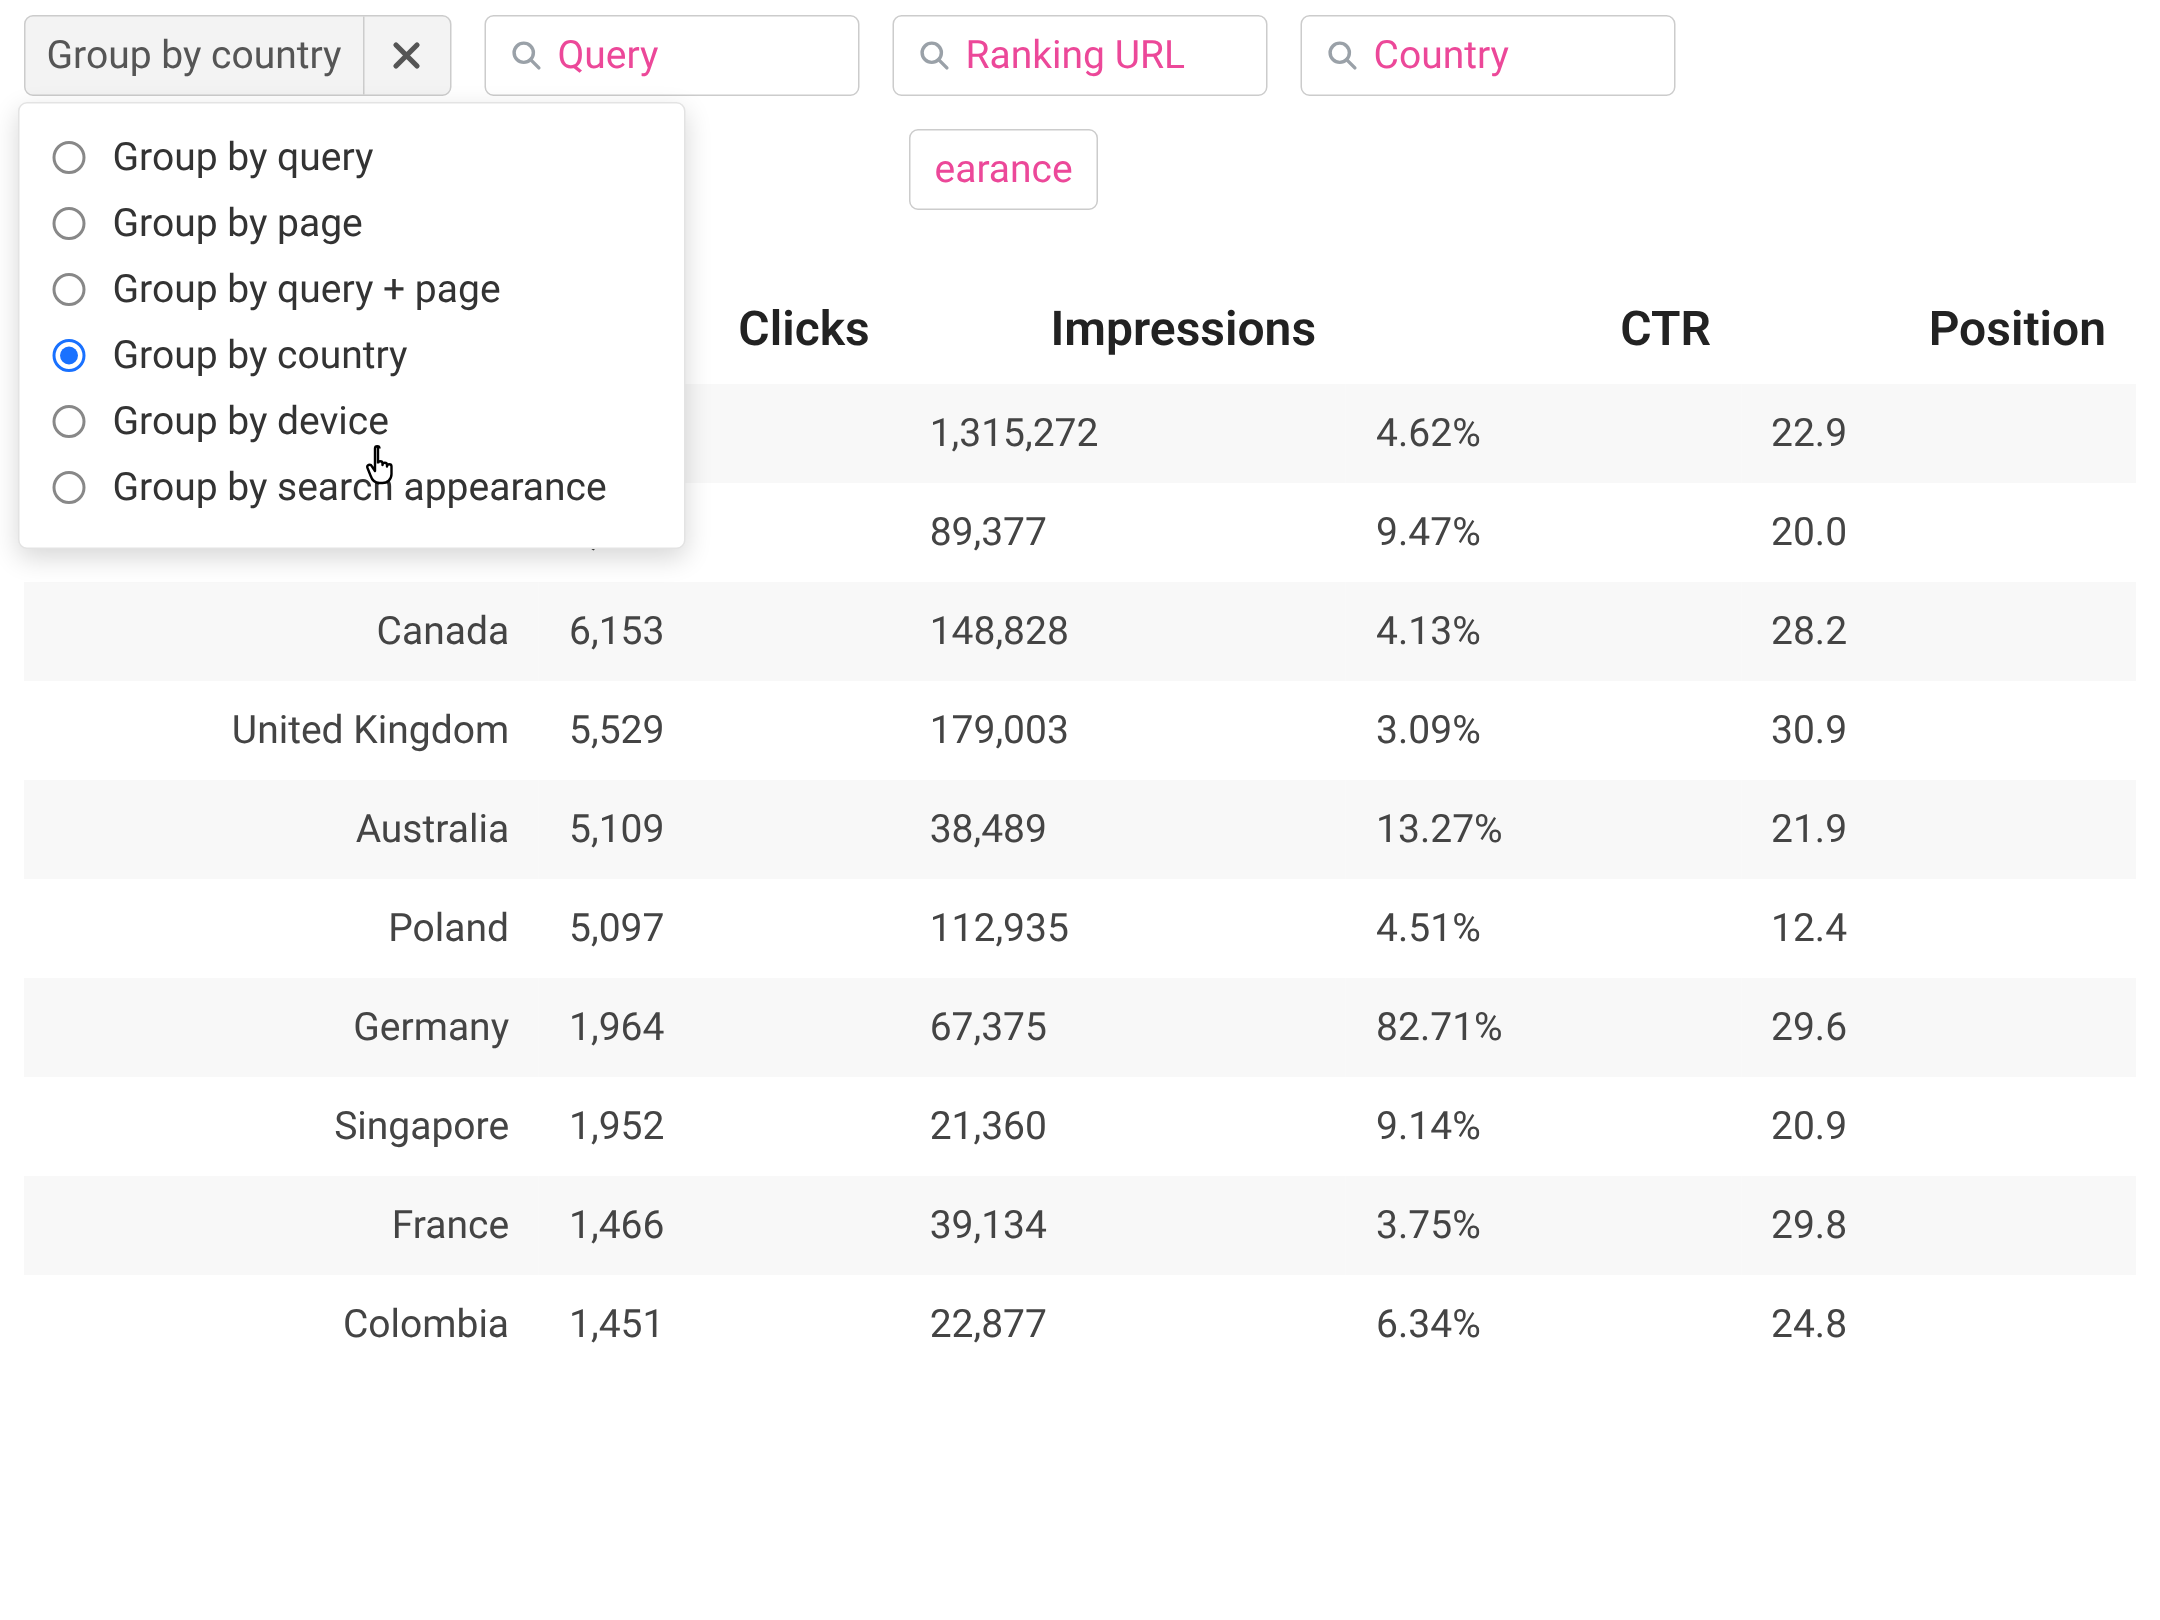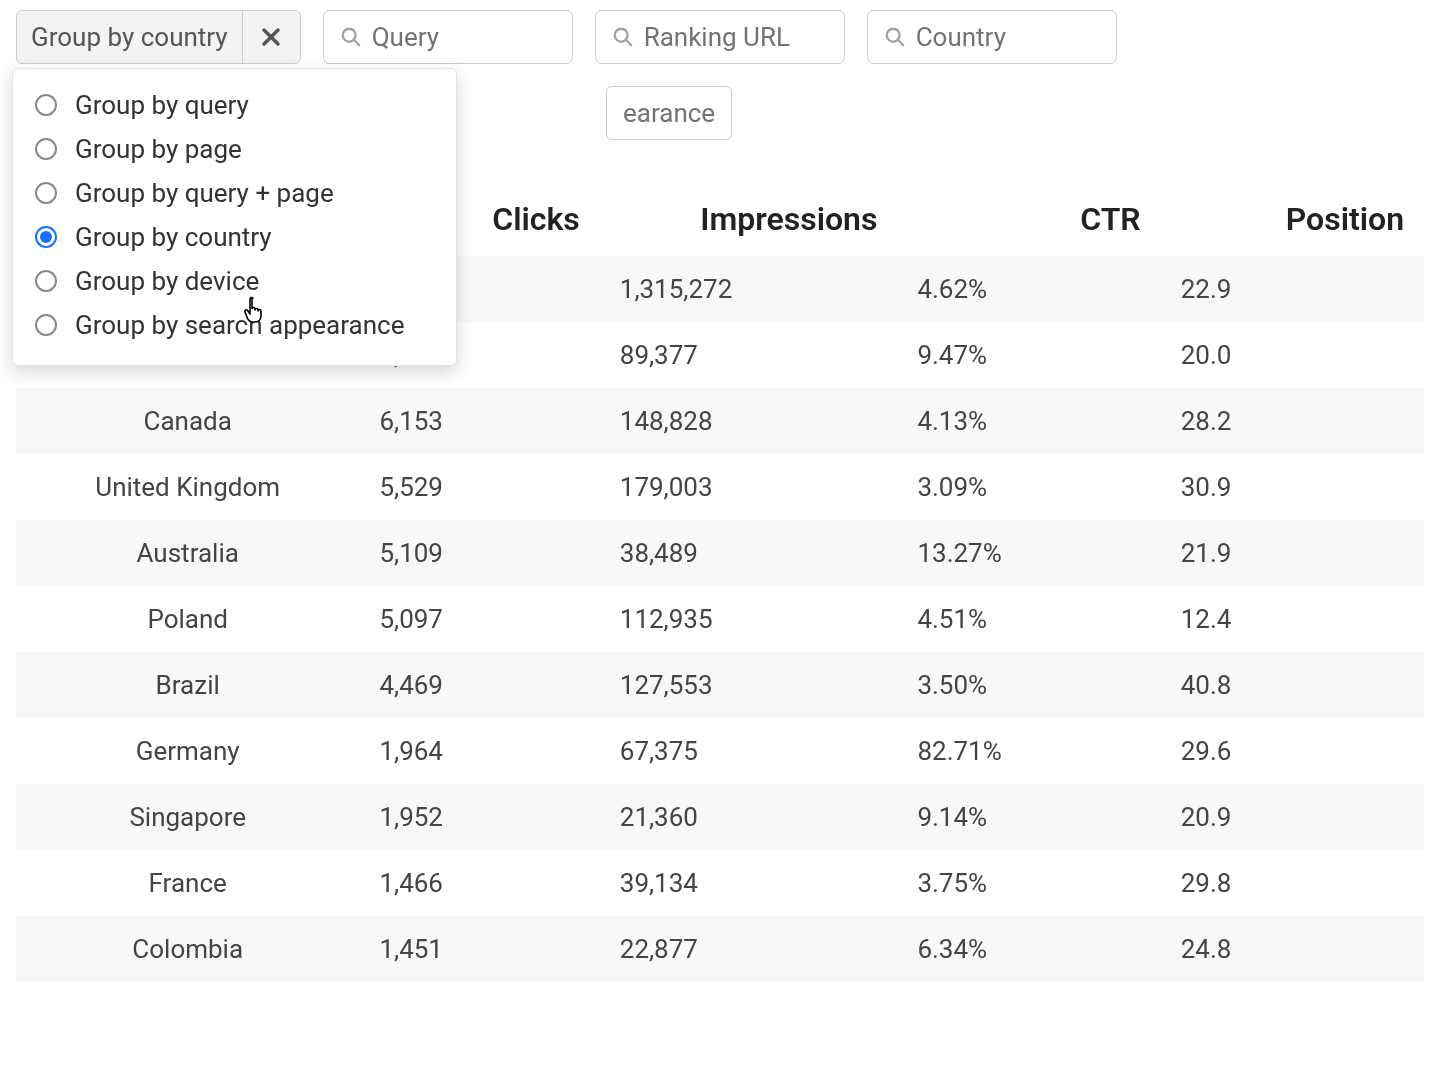--- a/index.html
+++ b/index.html
@@ -48,21 +48,21 @@
   }
 
   .filter-input {
     display: inline-flex;
     align-items: center;
     gap: 10px;
     border: 1px solid #ccc;
     border-radius: 6px;
     height: 54px;
     padding: 0 16px;
-    color: #737373;
+    color: #ec4899;
     background: #fff;
     min-width: 250px;
     font-size: 26px;
   }
   .filter-input .icon { color: #9aa1a8; }
 
   .dropdown {
     position: absolute;
     left: 12px;
     top: 68px;
@@ -125,21 +125,21 @@
     color: #222;
     padding: 14px 20px 18px 20px;
     font-size: 32px;
   }
   table.data th.first { text-align: left; }
   table.data td {
     padding: 18px 20px;
     text-align: left;
     color: #444;
   }
-  table.data td.first { text-align: center; }
+  table.data td.first { text-align: right; }
   table.data tbody tr:nth-child(odd) { background: #f8f8f8; }
   table.data tbody tr:nth-child(even) { background: #fff; }
 
   .col-country { width: 300px; }
   .col-clicks  { width: 210px; }
   .col-impr    { width: 260px; }
   .col-ctr     { width: 230px; }
   .col-pos     { width: 230px; }
 
   svg { display: block; }
@@ -285,27 +285,20 @@
         <td>21.9</td>
       </tr>
       <tr>
         <td class="first">Poland</td>
         <td>5,097</td>
         <td>112,935</td>
         <td>4.51%</td>
         <td>12.4</td>
       </tr>
       <tr>
-        <td class="first">Brazil</td>
-        <td>4,469</td>
-        <td>127,553</td>
-        <td>3.50%</td>
-        <td>40.8</td>
-      </tr>
-      <tr>
         <td class="first">Germany</td>
         <td>1,964</td>
         <td>67,375</td>
         <td>82.71%</td>
         <td>29.6</td>
       </tr>
       <tr>
         <td class="first">Singapore</td>
         <td>1,952</td>
         <td>21,360</td>

